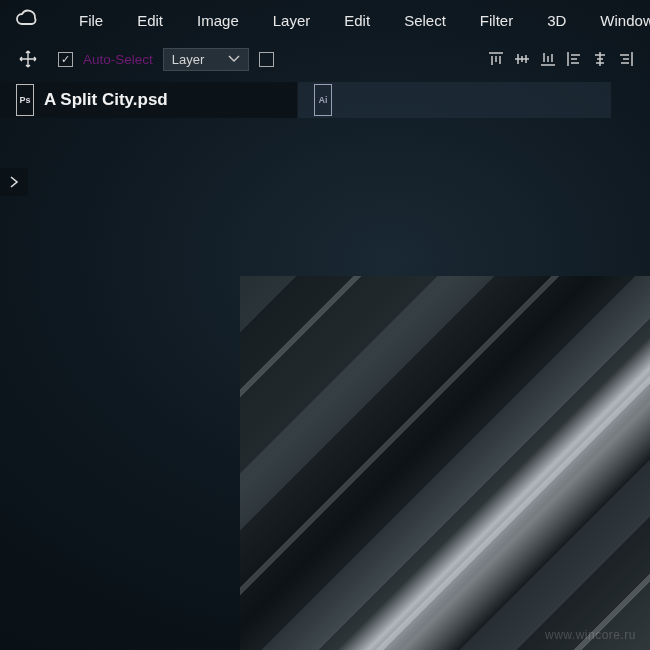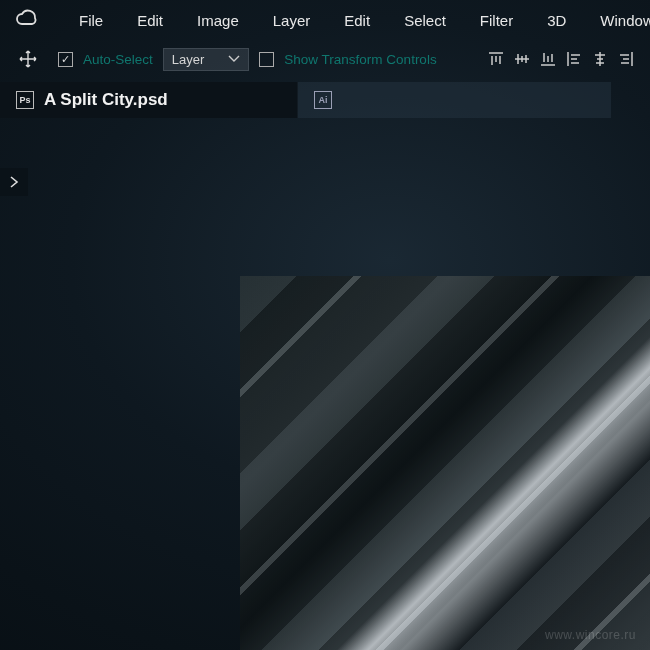--- a/index.html
+++ b/index.html
@@ -6,34 +6,34 @@
   body { width: 650px; height: 650px; overflow: hidden; background: radial-gradient(ellipse 800px 600px at 60% 40%, #1a2833 0%, #0e1820 40%, #0a1218 70%, #070d12 100%); position: relative; }
   
   .menubar { display: flex; align-items: center; height: 40px; padding: 0 14px; gap: 12px; }
   .cc-icon { width: 24px; height: 24px; display: flex; align-items: center; justify-content: center; margin-right: 18px; }
   .menu-item { color: #e8e8e8; font-size: 15px; font-weight: 500; padding: 4px 11px; cursor: pointer; }
   
   .options-bar { display: flex; align-items: center; height: 38px; padding: 0 14px; gap: 10px; }
   .move-icon { width: 28px; height: 28px; display: flex; align-items: center; justify-content: center; margin-right: 6px; }
   .checkbox { width: 15px; height: 15px; border: 1.5px solid #aaa; display: inline-flex; align-items: center; justify-content: center; cursor: pointer; }
   .checkbox.checked::after { content: "✓"; color: #ddd; font-size: 11px; line-height: 1; }
-  .opt-label { color: #0f766e; font-size: 13.5px; }
+  .opt-label { color: #701a75; font-size: 13.5px; }
   .dropdown { background: rgba(55,65,75,0.6); border: 1px solid rgba(120,130,140,0.3); padding: 3px 8px; display: flex; align-items: center; gap: 24px; cursor: pointer; }
   .dropdown-value { color: #d5d5d5; font-size: 13px; }
   .chevron { color: #ccc; font-size: 11px; }
   .align-group { display: flex; gap: 6px; margin-left: auto; }
   .align-btn { width: 20px; height: 20px; cursor: pointer; display: flex; align-items: center; justify-content: center; }
   .align-btn svg { stroke: #ccc; }
   
   .tabs { display: flex; height: 36px; margin-top: 4px; }
   .tab { display: flex; align-items: center; gap: 10px; padding: 0 16px; cursor: pointer; }
   .tab.active { background: #0b1218; }
   .tab.inactive { background: rgba(40,55,68,0.45); }
   .tab + .tab.inactive { border-left: 1px solid rgba(0,0,0,0.3); }
-  .app-badge { width: 18px; height: 18px; border: 1.5px solid; display: flex; align-items: center; justify-content: center; font-size: 9px; font-weight: 600; }
+  .app-badge { width: 18px; height: 32px; border: 1.5px solid; display: flex; align-items: center; justify-content: center; font-size: 9px; font-weight: 600; }
   .app-badge.ps { border-color: #bbb; color: #ddd; }
   .app-badge.ae { border-color: #9a9fb5; color: #9a9fb5; }
   .app-badge.ai { border-color: #9a9fb5; color: #9a9fb5; }
   .tab-title { font-size: 17px; font-weight: 600; white-space: nowrap; }
   .tab.active .tab-title { color: #f2f2f2; }
   .tab.inactive .tab-title { color: #94a0ab; }
   .tab:nth-child(1){ flex: 0 0 297px; }
   .tab:nth-child(2){ flex: 0 0 314px; }
   .tab:nth-child(3){ flex: 1; }
   
@@ -76,21 +76,20 @@
   <span class="opt-label">Auto-Select</span>
   <span class="dropdown">
     <span class="dropdown-value">Layer</span>
     <span class="chevron">
       <svg width="12" height="8" viewBox="0 0 12 8">
           <path d="M1 1 L6 6 L11 1" stroke="#ccc" stroke-width="1.4" fill="none"></path>
         </svg>
     </span>
   </span>
   <span class="checkbox"></span>
-  <span class="opt-label">Show Transform Controls</span>
   <div class="align-group">
     <span class="align-btn">
         <svg width="16" height="16" viewBox="0 0 16 16" fill="none" stroke-width="1.5">
           <path d="M1 2 H15 M4 5 V14 M8 5 V11 M12 5 V13"></path>
         </svg>
       </span>
     <span class="align-btn">
         <svg width="16" height="16" viewBox="0 0 16 16" fill="none" stroke-width="1.5">
           <path d="M1 8 H15 M4 3 V13 M8 5 V11 M12 4 V12"></path>
         </svg>

